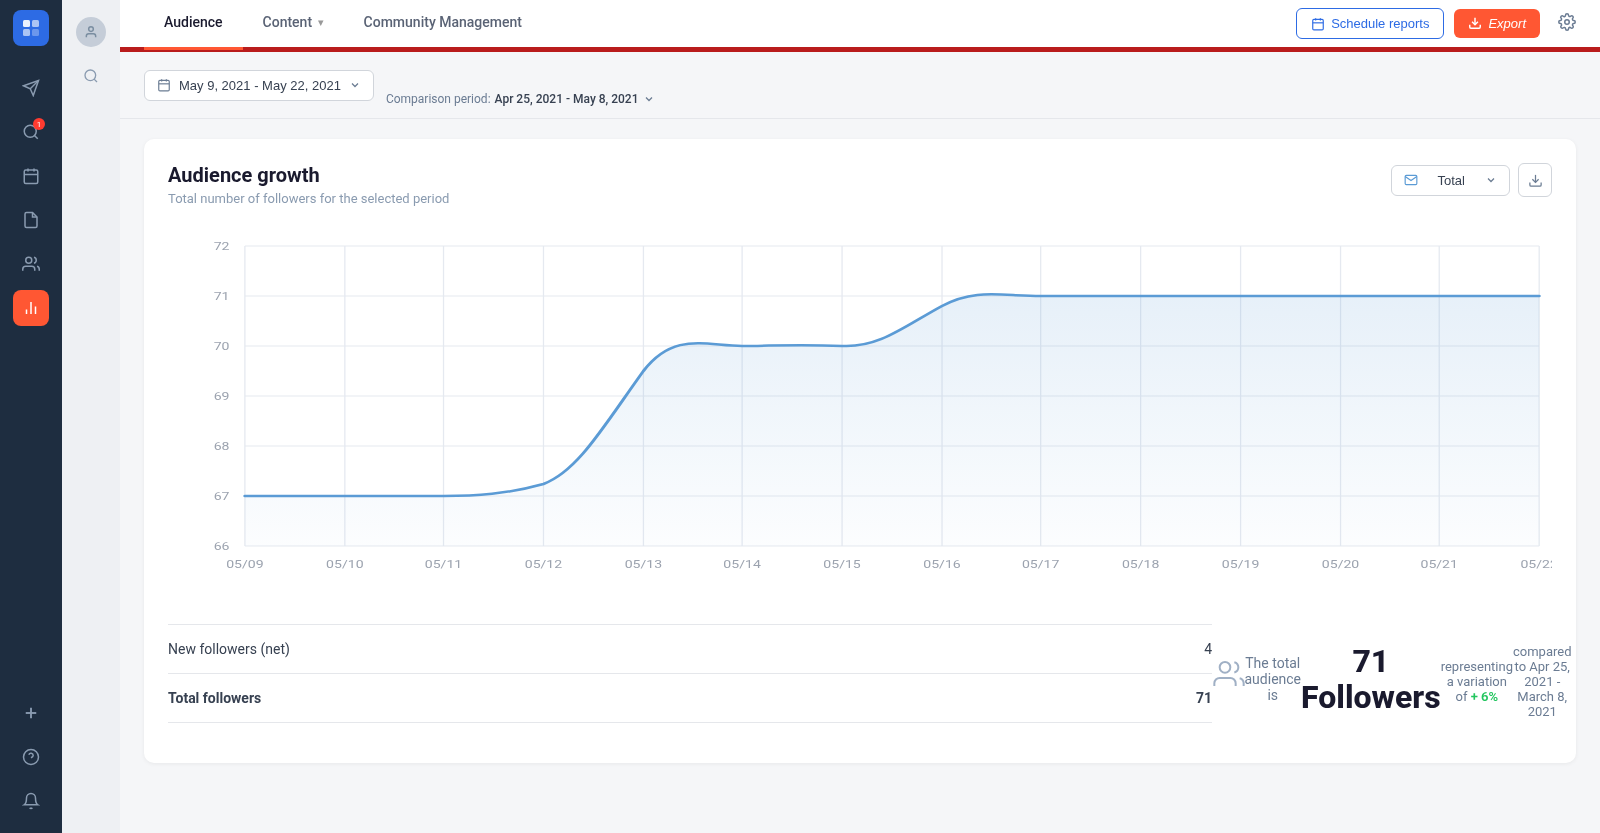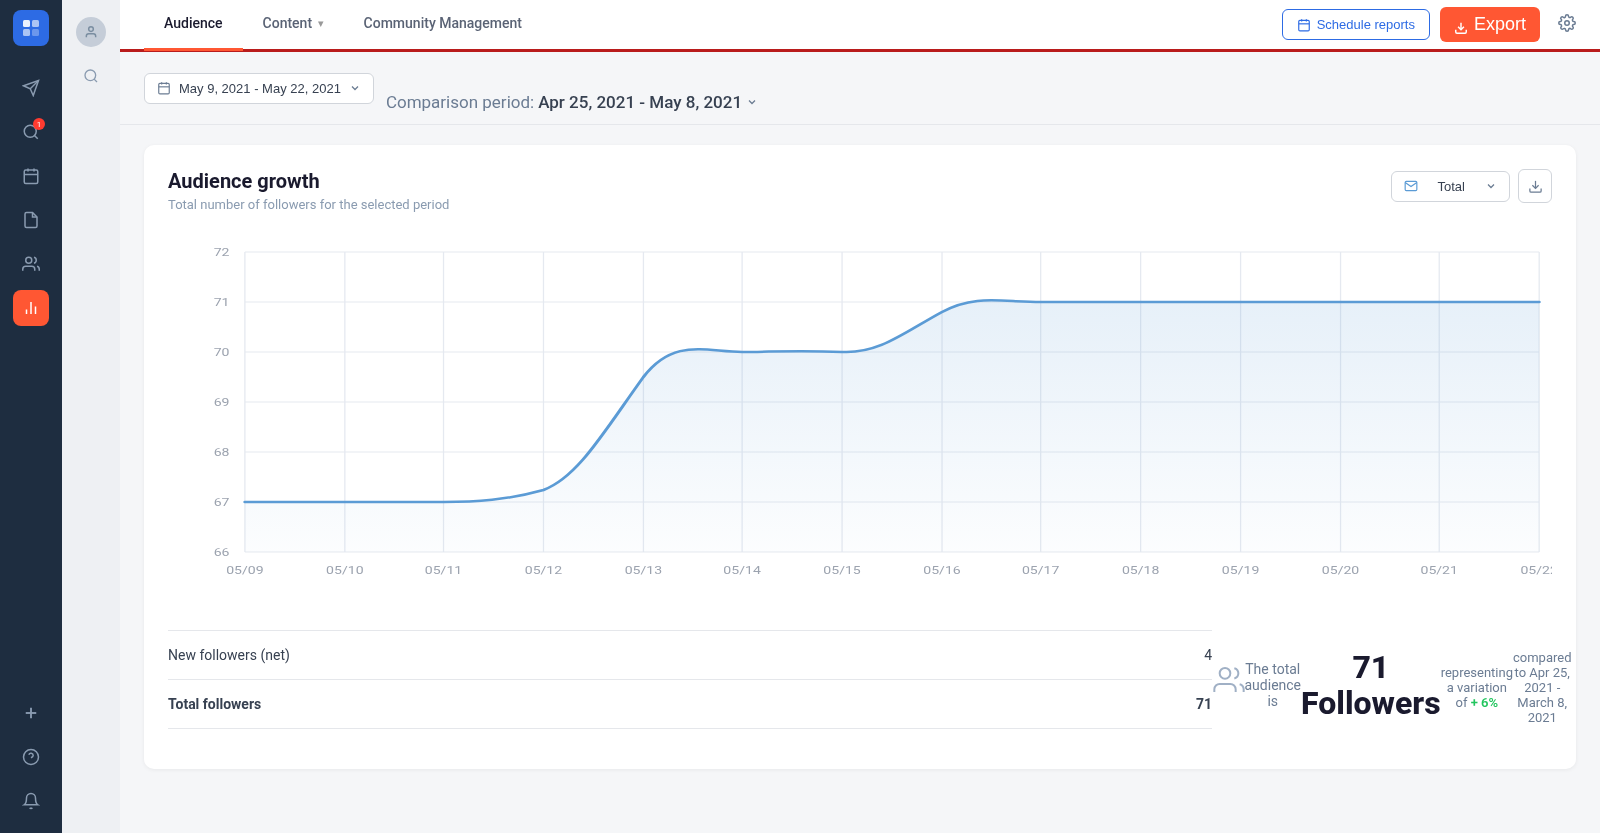--- a/index.html
+++ b/index.html
@@ -70,21 +70,21 @@
       flex: 1;
       display: flex;
       flex-direction: column;
       background: #f5f6f8;
       overflow: hidden;
     }
 
     
     .topnav {
       background: white;
-      border-bottom: 3px solid #b91c1c;
+      border-bottom: 5px solid #b91c1c;
       display: flex;
       align-items: center;
       padding: 4px 24px;
       height: 52px;
       flex-shrink: 0;
     }
     .topnav-tabs {
       display: flex;
       align-items: center;
       flex: 1;
@@ -129,26 +129,27 @@
       display: flex;
       align-items: center;
       gap: 6px;
     }
     .btn-export {
       background: #ff5733;
       color: white;
       border: none;
       padding: 7px 14px;
       border-radius: 6px;
-      font-size: 18px;
+      font-size: 13px;
       font-weight: 500;
       cursor: pointer;
       display: flex;
-      align-items: flex-end;
+      align-items: flex-start;
       gap: 6px;
+      font-style: italic;
     }
     .settings-icon {
       color: #6b7c93;
       font-size: 18px;
       cursor: pointer;
       margin-left: 8px;
     }
 
     
     .filterbar {
@@ -166,21 +167,21 @@
       border-radius: 6px;
       padding: 7px 12px;
       font-size: 13px;
       color: #374151;
       cursor: pointer;
       display: flex;
       align-items: center;
       gap: 8px;
     }
     .comparison-period {
-      font-size: 17px;
+      font-size: 12px;
       color: #6b7c93;
       display: flex;
       align-items: center;
       gap: 4px;
       margin-top: 28px;
     }
     .comparison-period a {
       color: #374151;
       font-weight: 500;
       cursor: pointer;

